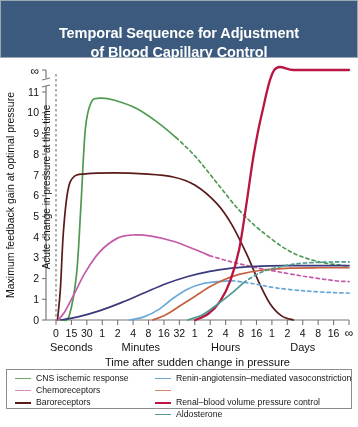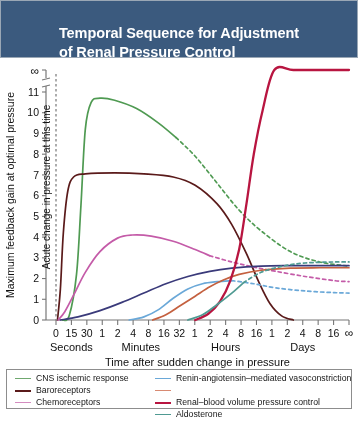--- a/index.html
+++ b/index.html
@@ -16,21 +16,21 @@
   #title-bar{
     position:absolute;left:0;top:0;width:358px;height:58px;
     background:#3b5a7e;
     border:1px solid #9aa7b5;
     box-sizing:border-box;
     display:flex;align-items:center;justify-content:center;
   }
   #title-text{
     color:#ffffff;
     font-size:14.5px;font-weight:bold;
-    line-height:19px;
+    line-height:19px;text-align:center;
     letter-spacing:-0.1px;
     padding:0 22px;
     margin-top:28px;
   }
   #title-text .ln{display:block;}
 
   
   #plot-wrap{position:absolute;left:0;top:58px;width:358px;height:310px;}
   #plot-svg{display:block;}
 
@@ -55,21 +55,21 @@
   .legend-label{font-size:8.7px;color:#161616;line-height:11px;}
 </style>
 </head>
 <body>
 
 <div id="figure">
 
   <div id="title-bar">
     <div id="title-text">
       <span class="ln">Temporal Sequence for Adjustment</span>
-      <span class="ln">of Renal Pressure Control</span>
+      <span class="ln">of Blood Capillary Control</span>
     </div>
   </div>
 
   <div id="plot-wrap">
     <svg id="plot-svg" width="358" height="310" viewBox="0 0 358 310">
       <g id="axis-layer">
           <line x1="46" y1="262" x2="46" y2="28" stroke="#777" stroke-width="1.2"></line>
           <line x1="46" y1="20" x2="46" y2="12" stroke="#777" stroke-width="1.2"></line>
           <line x1="42" y1="29" x2="50" y2="27" stroke="#777" stroke-width="1.1"></line>
           <line x1="42" y1="22" x2="50" y2="20" stroke="#777" stroke-width="1.1"></line>
@@ -186,27 +186,27 @@
     </svg>
   </div>
 
   <div id="legend">
     <div class="legend-col" id="legend-col-left">
         <div class="legend-item">
           <span class="legend-swatch" style="border-top-color: rgb(111, 168, 111); border-top-width: 1.5px;"></span>
           <span class="legend-label">CNS ischemic response</span>
         </div>
         <div class="legend-item">
+          <span class="legend-swatch" style="border-top-color: rgb(212, 140, 192); border-top-width: 1.5px;"></span>
+          <span class="legend-label">Chemoreceptors</span>
+        </div>
+        <div class="legend-item">
           <span class="legend-swatch" style="border-top-color: rgb(90, 26, 26); border-top-width: 2.1px;"></span>
           <span class="legend-label">Baroreceptors</span>
         </div>
-        <div class="legend-item">
-          <span class="legend-swatch" style="border-top-color: rgb(212, 140, 192); border-top-width: 1.5px;"></span>
-          <span class="legend-label">Chemoreceptors</span>
-        </div>
       </div>
     <div class="legend-col" id="legend-col-right">
         <div class="legend-item">
           <span class="legend-swatch" style="border-top-color: rgb(106, 168, 216); border-top-width: 1.5px;"></span>
           <span class="legend-label">Renin-angiotensin–mediated vasoconstriction</span>
         </div>
         <div class="legend-item">
           <span class="legend-swatch" style="border-top-color: rgb(216, 138, 114); border-top-width: 1.5px;"></span>
         </div>
         <div class="legend-item">

